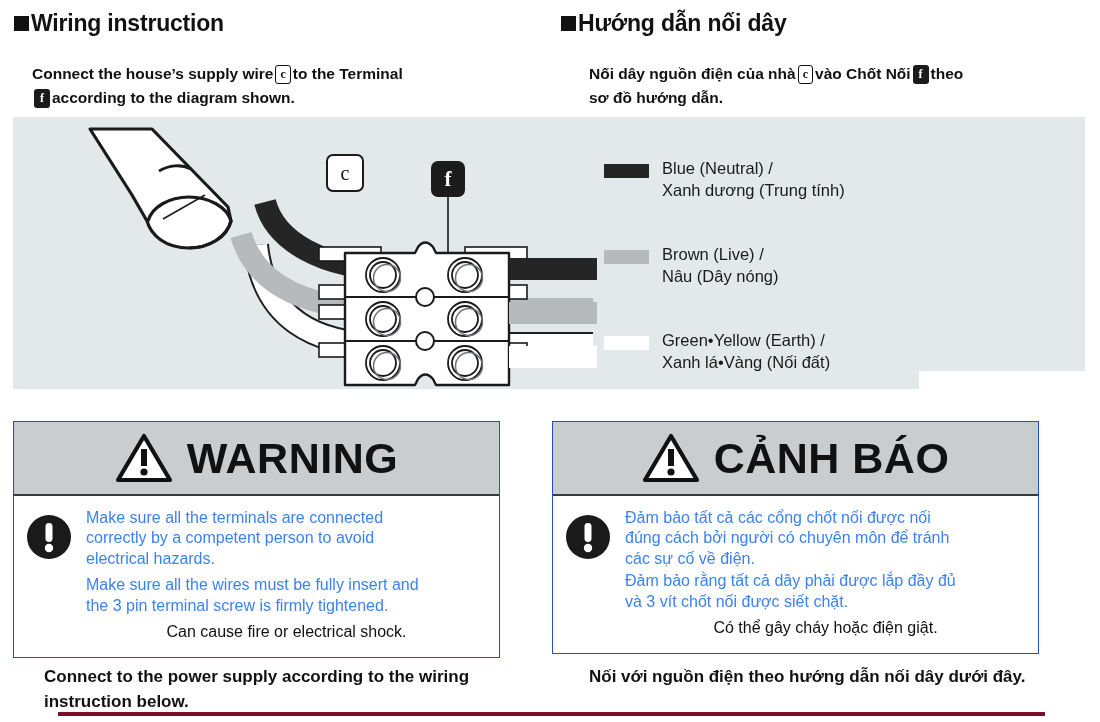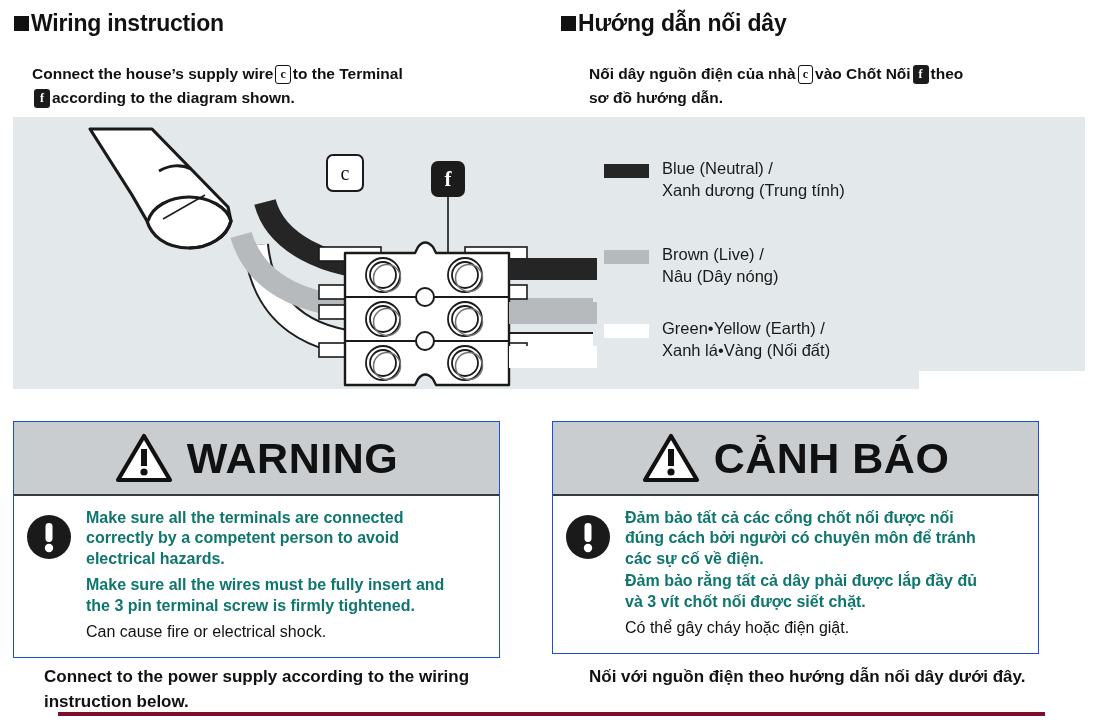--- a/index.html
+++ b/index.html
@@ -158,30 +158,31 @@
     align-items: flex-start;
     padding: 12px 12px 14px 12px;
     gap: 14px;
     min-height: 148px;
     box-sizing: border-box;
   }
   .excl-icon { flex: 0 0 auto; margin-top: 6px; }
   .warn-lines { flex: 1 1 auto; }
   .warn-strong {
     font-size: 16px;
-    font-weight: bold;
+    font-weight: normal;
     line-height: 1.28;
-    color: #0f766e;
+    color: #3b82f6;
     margin-bottom: 2px;
   }
   .warn-normal {
     font-size: 16px;
     font-weight: normal;
     line-height: 1.28;
     color: #111;
+    text-align: center;
   }
   .warn-strong .ln, .warn-normal .ln { display: block; white-space: nowrap; }
   .blk { margin-top: 6px; }
 
   
   .footer-note {
     position: absolute;
     font-size: 17px;
     font-weight: bold;
     line-height: 1.45;
@@ -357,21 +358,21 @@
   </div>
 
   <div class="legend-row" style="left:13px; top:94px;">
     <span class="swatch" style="background:#b6babd;"></span>
     <span class="legend-text">
       <span>Brown (Live) /</span>
       <span class="l2">Nâu (Dây nóng)</span>
     </span>
   </div>
 
-  <div class="legend-row" style="left:13px; top:168px;justify-content:space-between;">
+  <div class="legend-row" style="left:13px; top:180px;justify-content:space-between;">
     <span class="swatch" style="background:#ffffff;"></span>
     <span class="legend-text">
       <span>Green•Yellow (Earth) /</span>
       <span class="l2">Xanh lá•Vàng (Nối đất)</span>
     </span>
   </div>
 
 </div>
 
 <div class="warn-box" id="warn-box-en">

